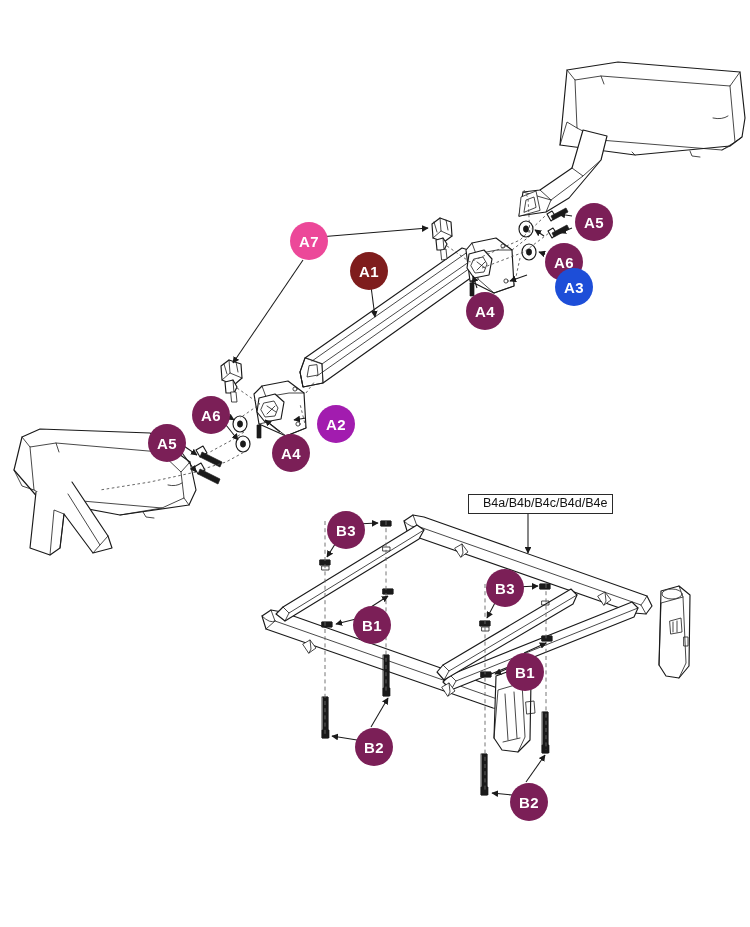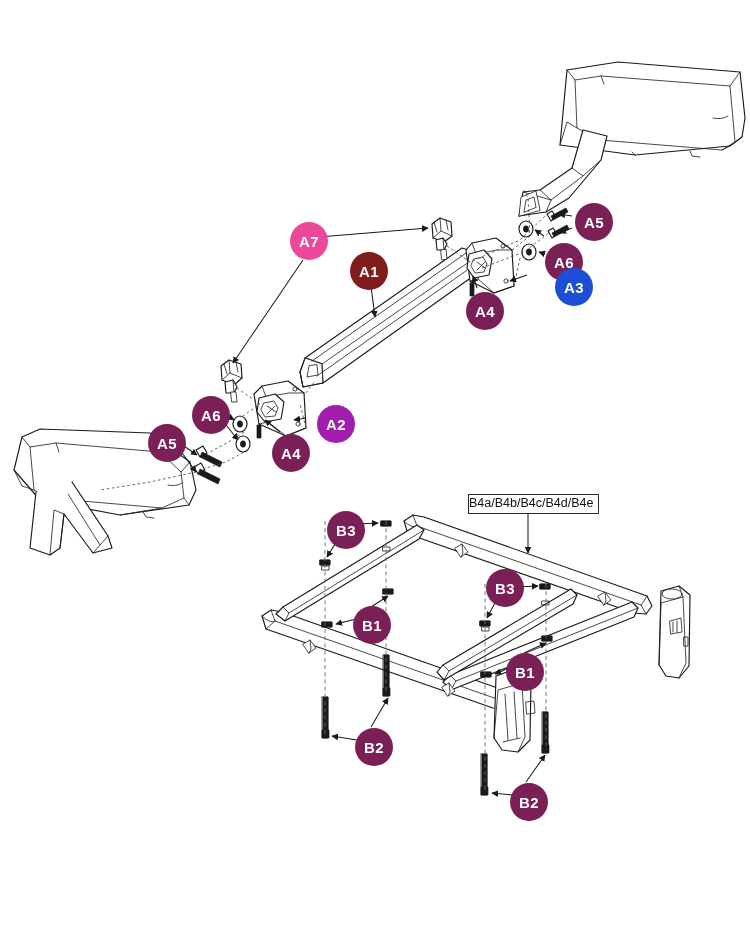--- a/index.html
+++ b/index.html
@@ -9,21 +9,21 @@
   .callout{
     position:absolute;width:38px;height:38px;border-radius:50%;
     display:flex;align-items:center;justify-content:center;
     color:#ffffff;font-family:"Liberation Sans",sans-serif;
     font-size:15px;font-weight:bold;letter-spacing:.3px;
     box-sizing:border-box;user-select:none;text-align:center;
   }
   .boxlabel{
     position:absolute;background:#ffffff;border:1px solid #2a2a2a;
     font-family:"Liberation Sans",sans-serif;font-size:12.5px;color:#111;
-    padding:2px 5px 3px 0;white-space:nowrap;line-height:1.05;
+    padding:2px 5px 3px 14px;white-space:nowrap;line-height:1.05;
     box-sizing:border-box;
   }
 </style>
 </head>
 <body>
 
 <div id="stage">
 
   <svg id="art" viewBox="0 0 750 927" width="750" height="927" xmlns="http://www.w3.org/2000/svg">
     <defs>

